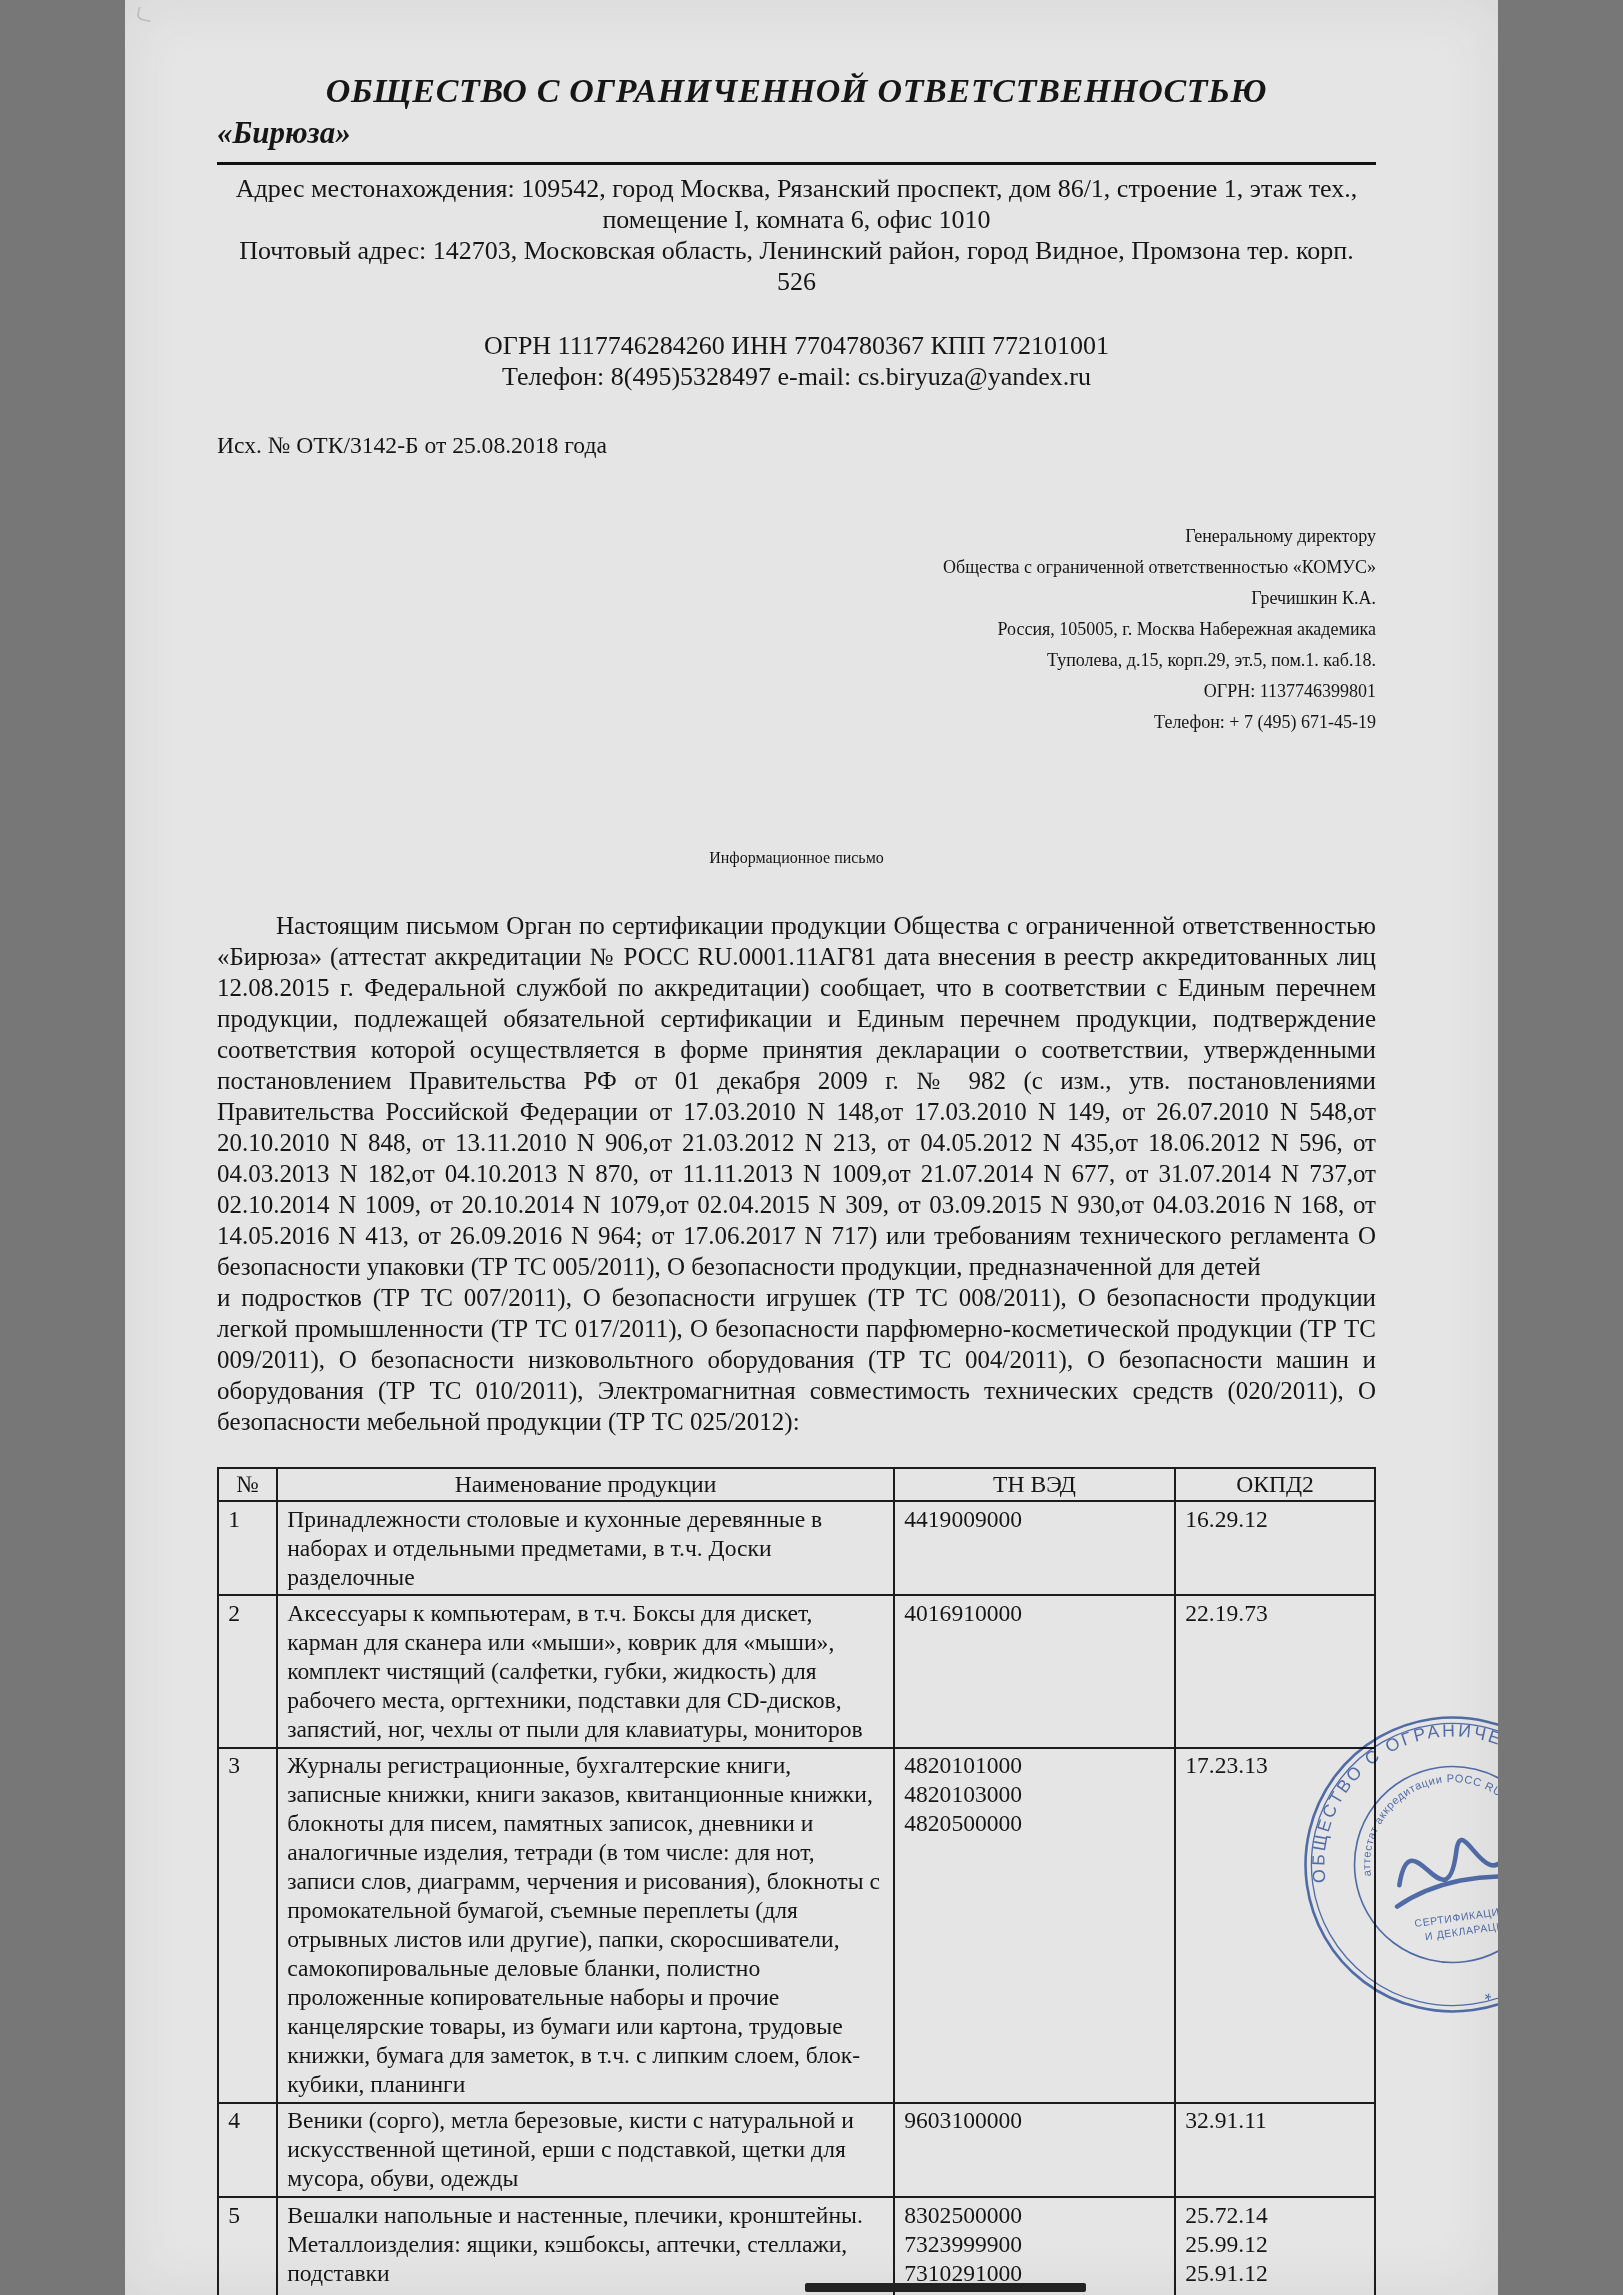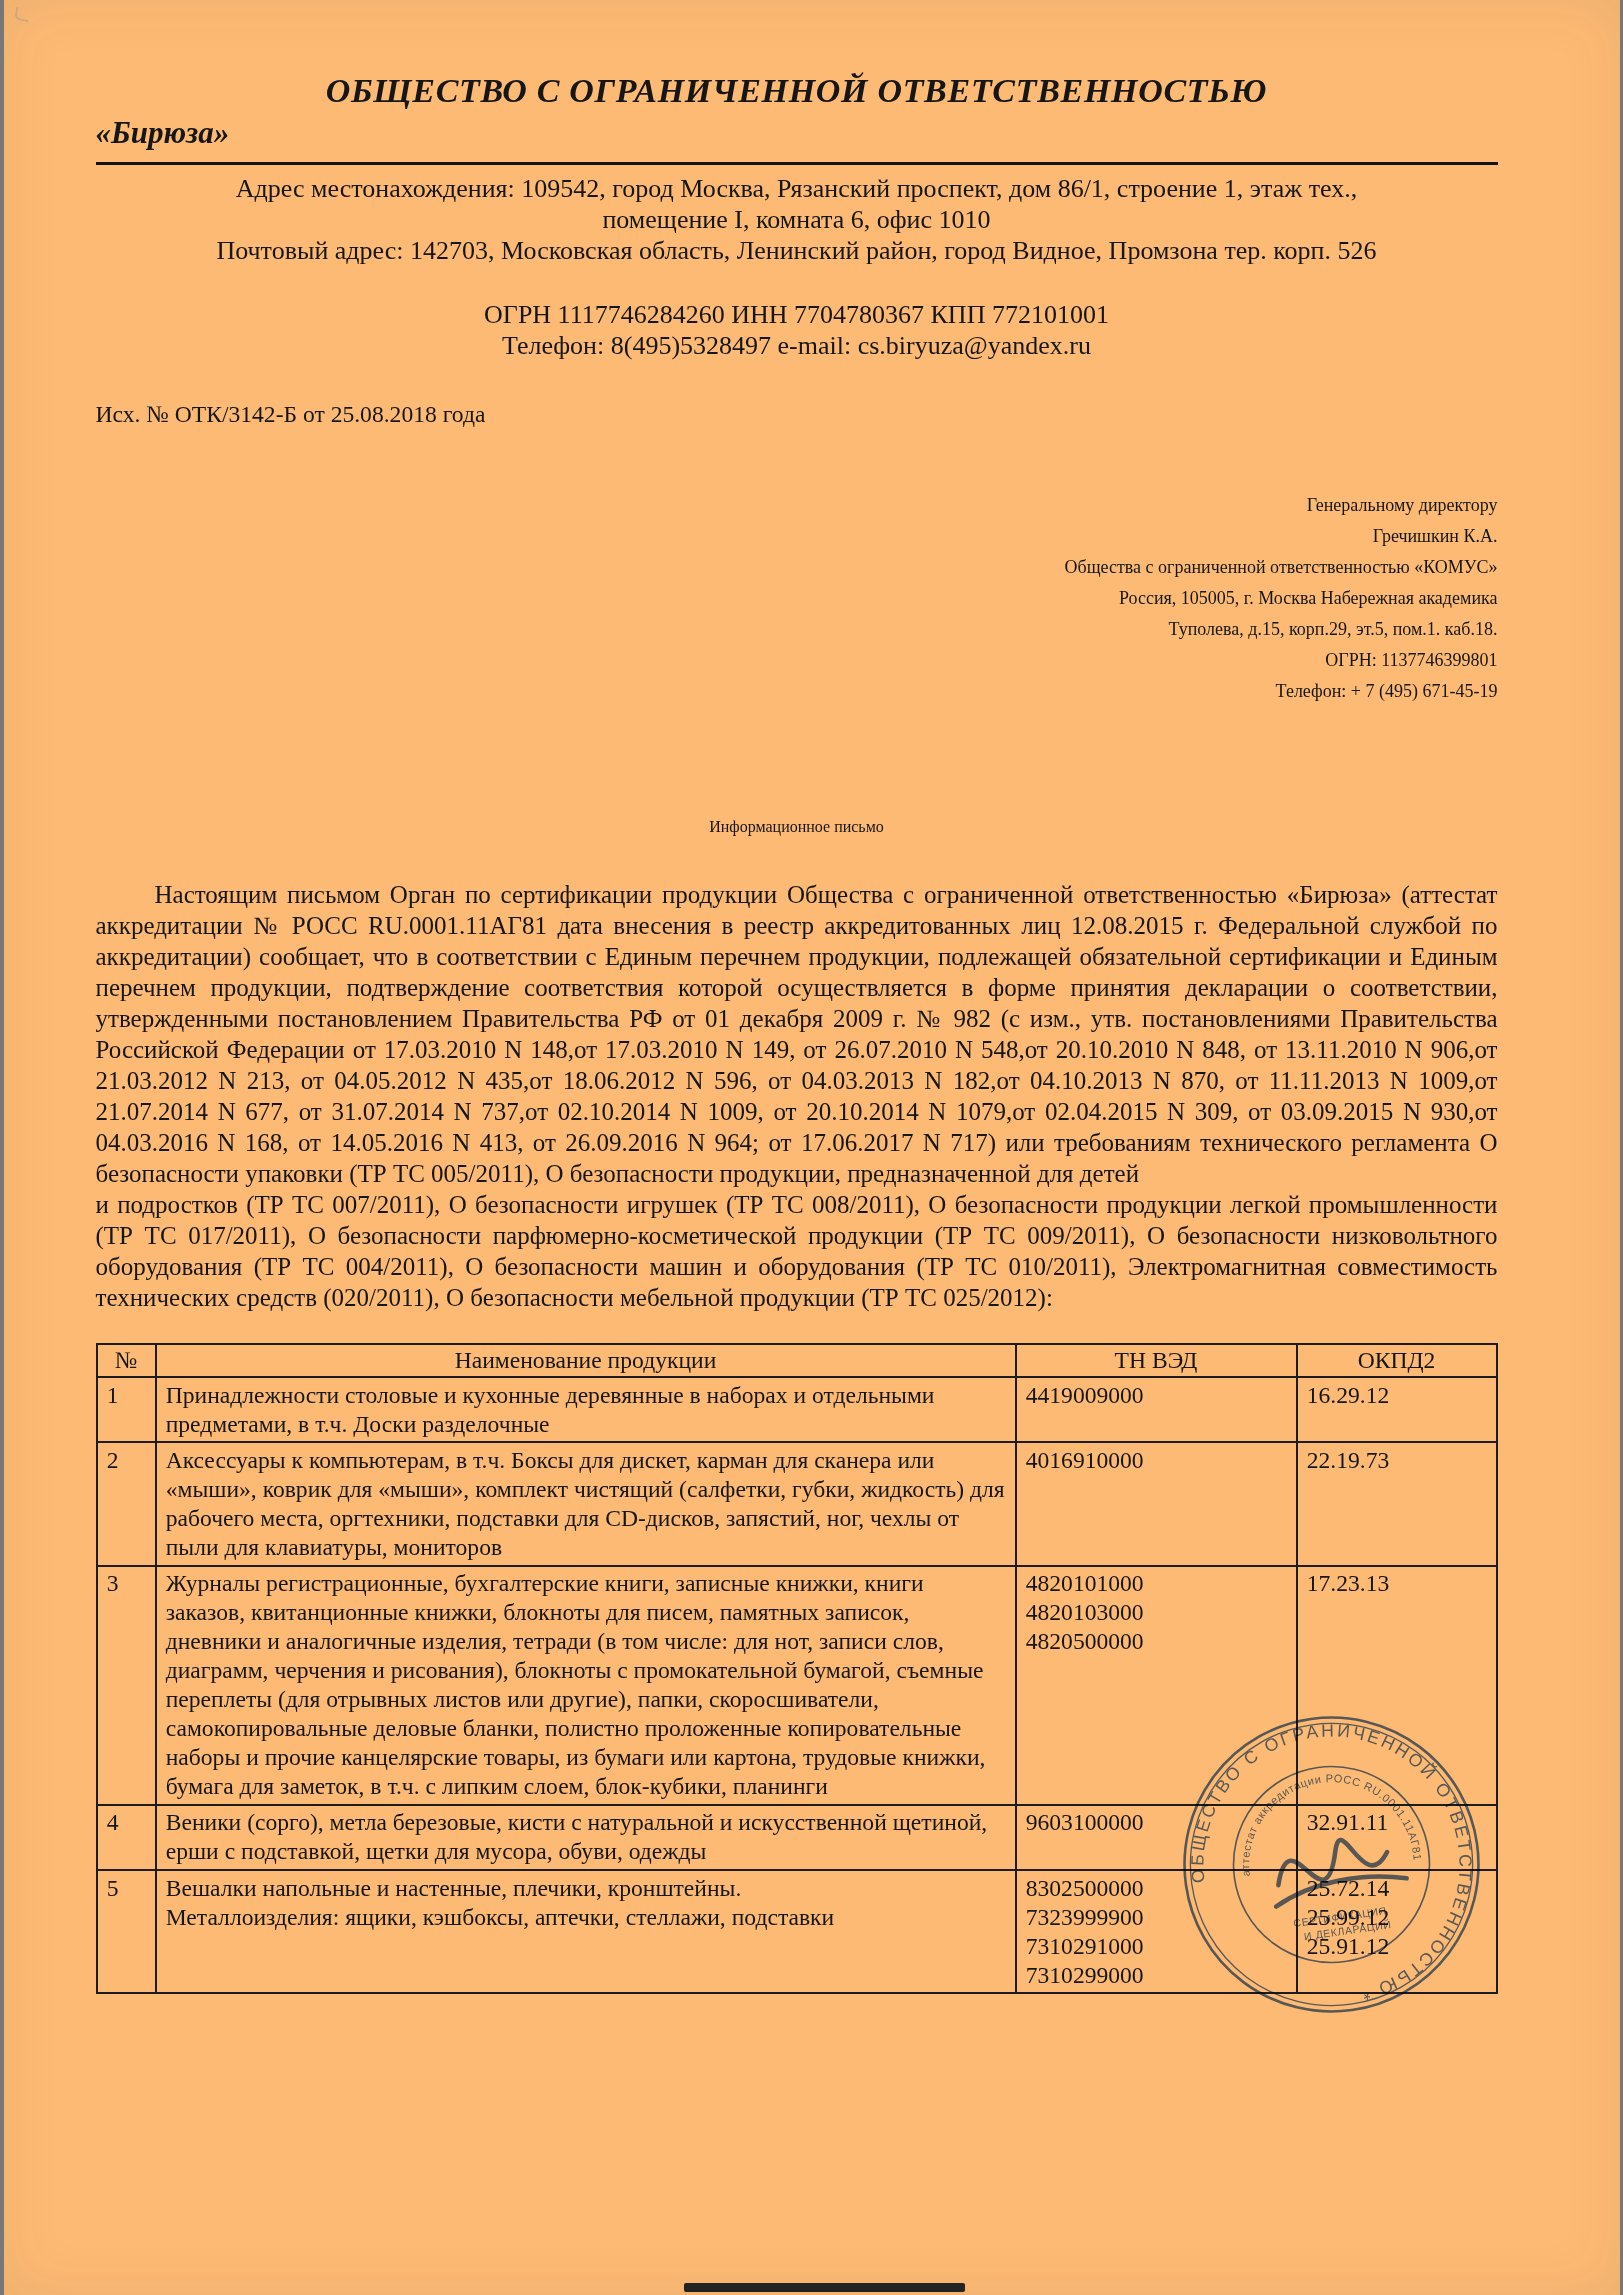--- a/index.html
+++ b/index.html
@@ -1,20 +1,20 @@
 <!DOCTYPE html>
 <html style="--stamp-color: #3c5fad;font-size:10.5px"><head>
 <meta charset="utf-8">
 <style>
   html,body { margin:0; padding:0; background:#777; }
   .page {
     position:relative;
-    width:1616px; height:2295px;
+    width:1373px; height:2295px;
     margin:0 auto;
-    background:#fdba74;
+    background:#e5e5e5;
     box-shadow: inset 0 0 59px rgba(70,70,70,.09);
     font-family:"Liberation Serif","DejaVu Serif",serif;
     color:#161616;
     overflow:hidden;
   }
   .content { position:absolute; left:92px; right:122px; top:72px; }
 
   .company-title { text-align:center; font-weight:bold; font-style:italic; font-size:34px; letter-spacing:0.7px; }
   .company-name  { font-weight:bold; font-style:italic; font-size:31px; margin-top:5.2px; }
   .head-rule { border:none; border-top:3.9px solid #121212; margin:10.5px 0 7.9px 0; }
@@ -90,22 +90,22 @@
 
     <div class="reg-block">
       <div class="center-line">ОГРН 1117746284260 ИНН 7704780367 КПП 772101001</div>
       <div class="center-line">Телефон: 8(495)5328497 e-mail: cs.biryuza@yandex.ru</div>
     </div>
 
     <div class="ref-line">Исх. № ОТК/3142-Б от 25.08.2018 года</div>
 
     <div class="addressee">
       <div>Генеральному директору</div>
+      <div>Общества с ограниченной ответственностью «КОМУС»</div>
       <div>Гречишкин К.А.</div>
-      <div>Общества с ограниченной ответственностью «КОМУС»</div>
       <div>Россия, 105005, г. Москва Набережная академика</div>
       <div>Туполева, д.15, корп.29, эт.5, пом.1. каб.18.</div>
       <div>ОГРН: 1137746399801</div>
       <div>Телефон: + 7 (495) 671-45-19</div>
     </div>
 
     <div class="subject">Информационное письмо</div>
 
     <div class="body-par p1">Настоящим письмом Орган по сертификации продукции Общества с ограниченной ответственностью «Бирюза» (аттестат аккредитации № РОСС RU.0001.11АГ81 дата внесения в реестр аккредитованных лиц  12.08.2015 г. Федеральной службой по аккредитации) сообщает, что в соответствии с Единым перечнем продукции, подлежащей обязательной сертификации и Единым перечнем продукции, подтверждение соответствия которой осуществляется в форме принятия декларации о соответствии, утвержденными постановлением Правительства РФ от 01 декабря 2009 г. № 982 (с изм., утв. постановлениями Правительства Российской Федерации от 17.03.2010 N 148,от 17.03.2010 N 149, от 26.07.2010 N 548,от 20.10.2010 N 848, от 13.11.2010 N 906,от 21.03.2012 N 213, от 04.05.2012 N 435,от 18.06.2012 N 596, от 04.03.2013 N 182,от 04.10.2013 N 870, от 11.11.2013 N 1009,от 21.07.2014 N 677, от 31.07.2014 N 737,от 02.10.2014 N 1009, от 20.10.2014 N 1079,от 02.04.2015 N 309, от 03.09.2015 N 930,от 04.03.2016 N 168, от 14.05.2016 N 413, от 26.09.2016 N 964; от 17.06.2017 N 717) или требованиям технического регламента О безопасности упаковки (ТР ТС 005/2011), О безопасности продукции, предназначенной для детей</div>
     <div class="body-par p2">и подростков (ТР ТС 007/2011), О безопасности игрушек (ТР ТС 008/2011), О безопасности продукции легкой промышленности (ТР ТС 017/2011), О безопасности парфюмерно-косметической продукции (ТР ТС 009/2011), О безопасности низковольтного оборудования (ТР ТС 004/2011), О безопасности машин и оборудования (ТР ТС 010/2011), Электромагнитная совместимость технических средств (020/2011), О безопасности мебельной продукции (ТР ТС 025/2012):</div>

